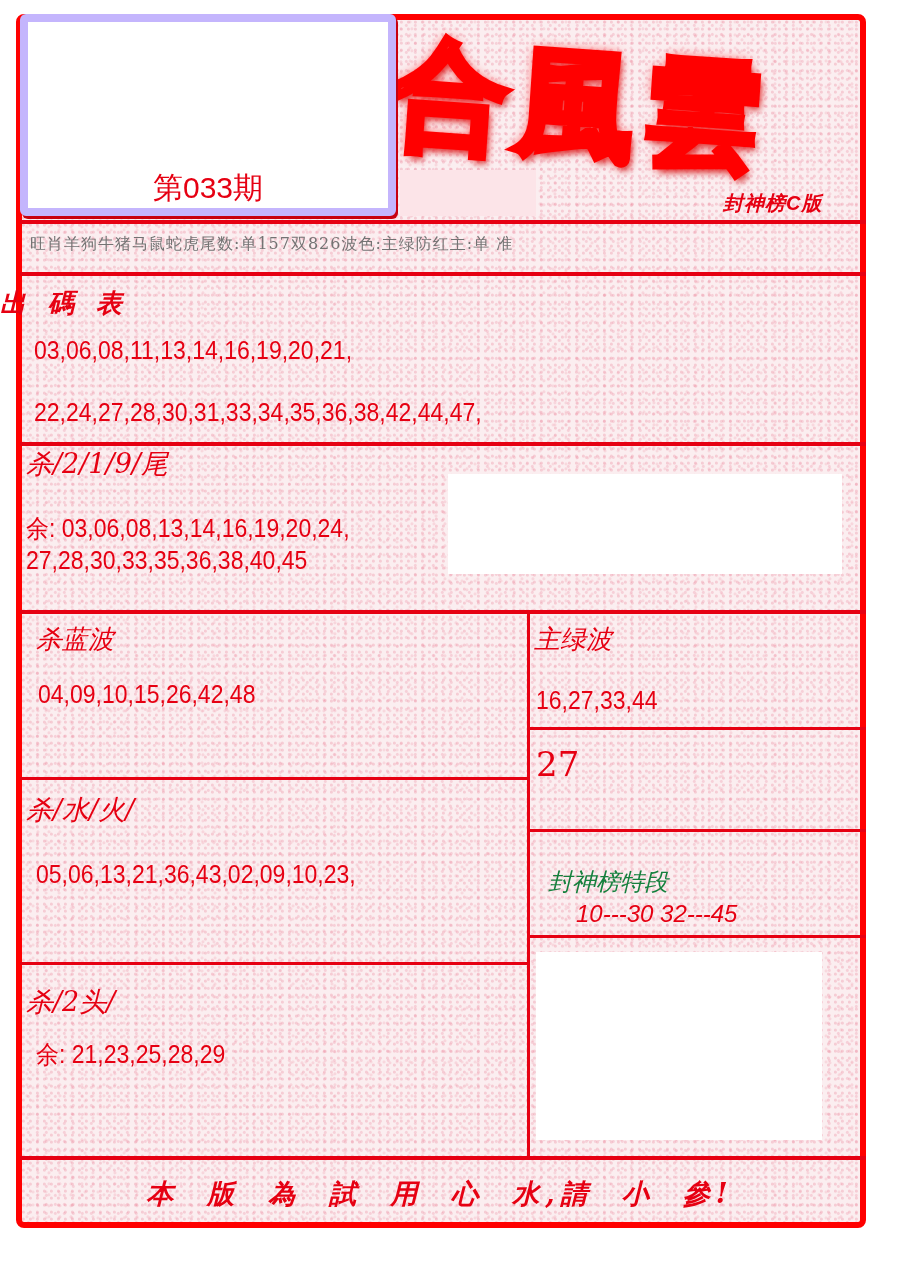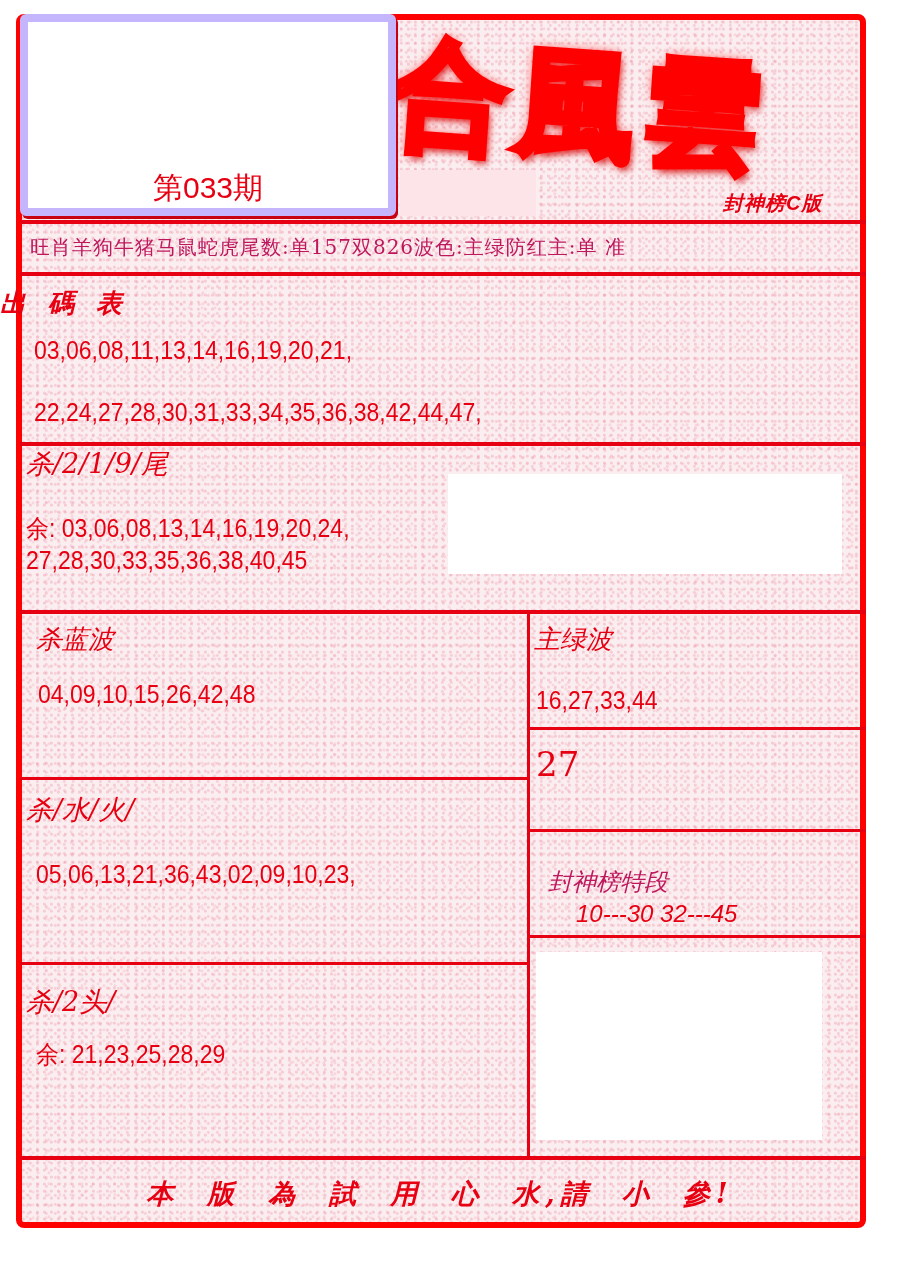--- a/index.html
+++ b/index.html
@@ -44,21 +44,21 @@
     }
     .pink-box { position: absolute; left: 400px; top: 170px; width: 136px; height: 46px; background: #fce4e8; }
     .edition {
       position: absolute; left: 676px; top: 190px; font-size: 20px; font-weight: bold;
       font-style: italic; color: #e60012; letter-spacing: 1px; margin-left: 47px;
     }
 
     
     .zodiac {
       position: absolute; left: 30px; top: 234px;
-      font-family: "DejaVu Serif", "Liberation Serif", serif; font-size: 20px; color: #be185d; letter-spacing: 1px; text-align: right;
+      font-family: "DejaVu Serif", "Liberation Serif", serif; font-size: 16px; color: #737373; letter-spacing: 1px; text-align: right;
     }
 
     
     .chart-title {
       position: absolute; left: 0; width: 880px; top: 286px; text-align: left;
       font-family: "DejaVu Serif", serif; font-weight: bold; font-style: italic;
       font-size: 26px; color: #e60012; letter-spacing: 22px;
     }
     .nums { font-size: 25px; color: #e60012; letter-spacing: 0px; transform: scaleX(0.92); transform-origin: left; white-space: nowrap; }
     .italic-head {
@@ -113,21 +113,21 @@
 <div class="abs nums" style="left:38px; top:680px;">04,09,10,15,26,42,48</div>
 
 <div class="abs italic-head" style="left:534px; top:622px; font-size:26px;">主绿波</div>
 <div class="abs nums" style="left:536px; top:686px;">16,27,33,44</div>
 
 <div class="abs" style="left:536px; top:744px; font-family:'DejaVu Serif','Liberation Serif',serif; font-size:34px; color:#e60012;">27</div>
 
 <div class="abs italic-head" style="left:26px; top:792px;">杀/水/火/</div>
 <div class="abs nums" style="left:36px; top:860px;">05,06,13,21,36,43,02,09,10,23,</div>
 
-<div class="abs" style="left:548px; top:866px; font-style:italic; font-size:24px; color:#be185d;">封神榜特段</div>
+<div class="abs" style="left:548px; top:866px; font-style:italic; font-size:24px; color:#15803d;">封神榜特段</div>
 <div class="abs" style="left:576px; top:900px; font-style:italic; font-size:24px; color:#e60012;">10---30 32---45</div>
 
 <div class="white-panel" style="left:536px; top:952px; width:286px; height:188px;"></div>
 
 <div class="abs italic-head" style="left:26px; top:984px;">杀/2头/</div>
 <div class="abs nums" style="left:36px; top:1038px;">余: 21,23,25,28,29</div>
 
 <div class="footer">
   <span>本</span><span>版</span><span>為</span><span>試</span><span>用</span><span>心</span><span>水,請</span><span>小</span><span>參!</span>
 </div>

